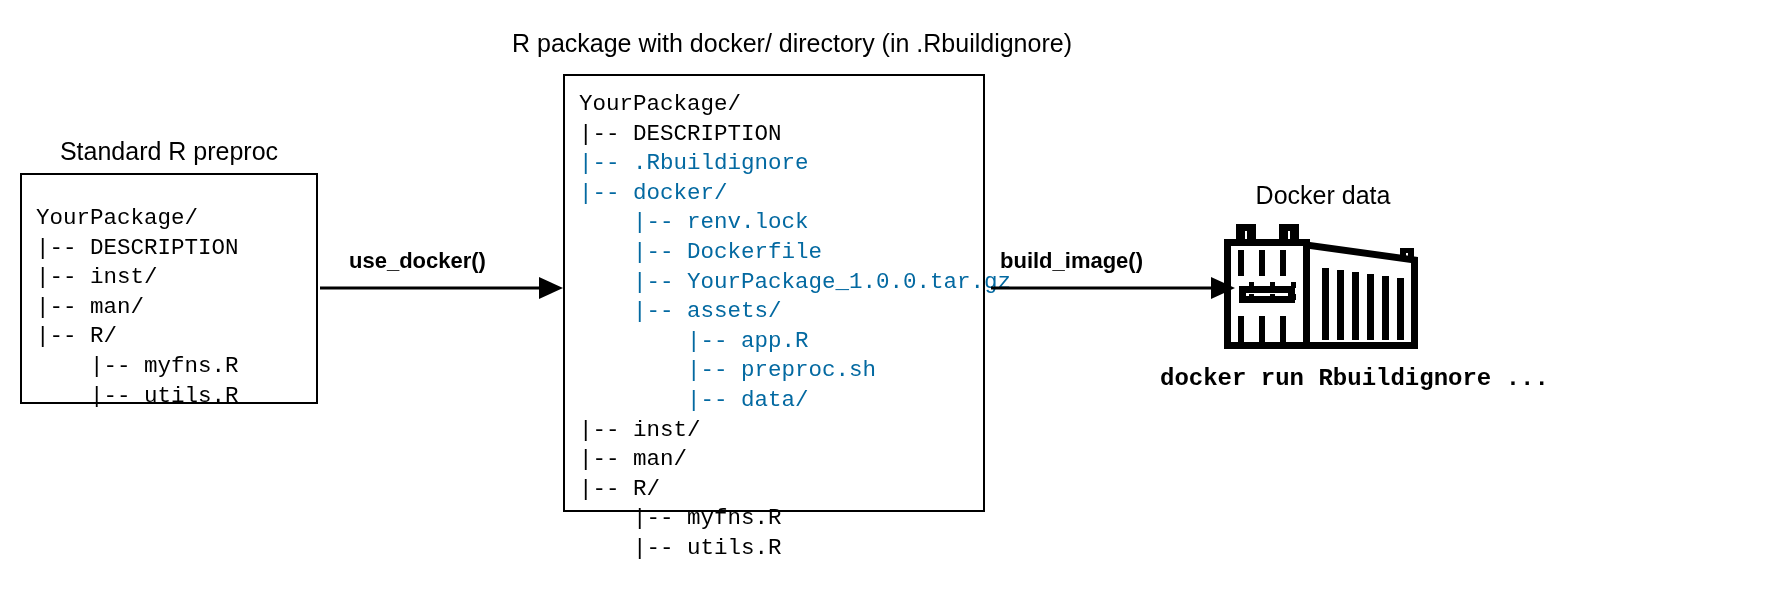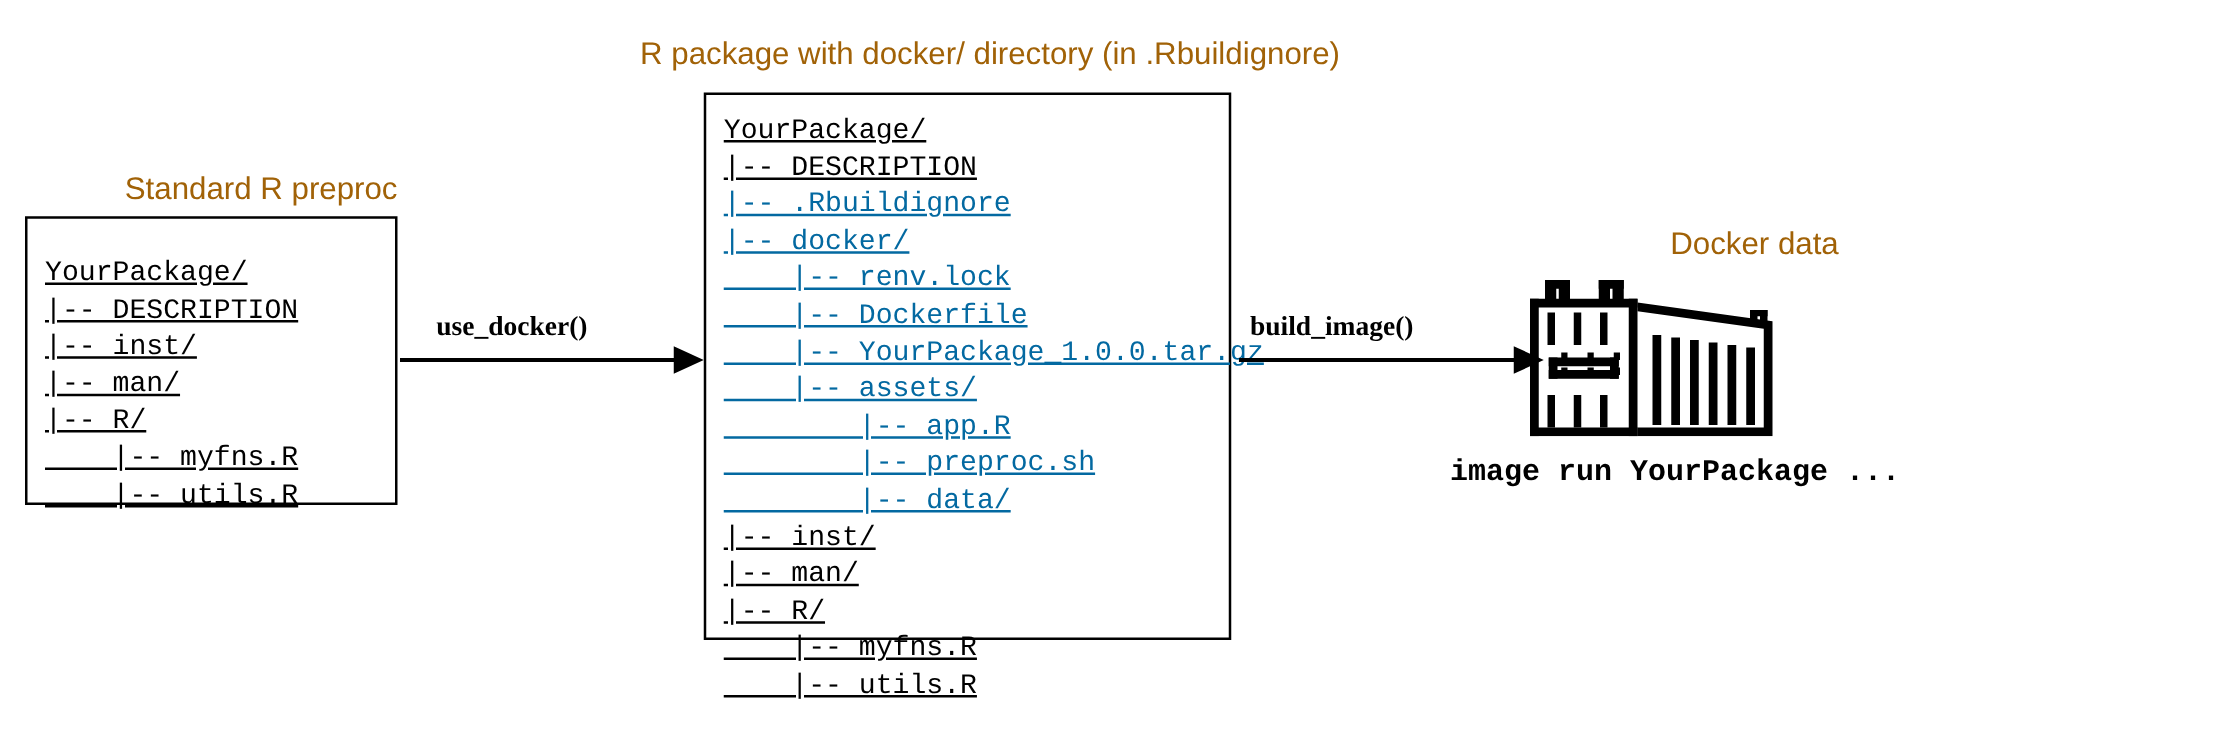--- a/index.html
+++ b/index.html
@@ -18,50 +18,50 @@
     position: relative;
     width: 1782px;
     height: 602px;
   }
 
   
   .caption {
     position: absolute;
     font-family: "Liberation Sans", sans-serif;
     font-size: 25px;
-    color: #a16207;
+    color: #000000;
     white-space: nowrap;
-    text-align: right;
+    text-align: center;
     line-height: 1.1;
   }
 
   
   .tree-box {
     position: absolute;
     box-sizing: border-box;
     border: 2.5px solid #000000;
     background: #ffffff;
   }
   .tree-pre {
     font-family: "Liberation Mono", "DejaVu Sans Mono", monospace;
     font-size: 22.5px;
     line-height: 29.6px;
     color: #000000;
     white-space: pre;
     margin: 0;
     padding: 0;
   }
-  .tree-line { display: block; white-space: pre; text-decoration: underline; }
+  .tree-line { display: block; white-space: pre; }
   .blue { color: #0369a1; }
 
   
   .arrow-wrap { position: absolute; }
   .arrow-label {
     position: absolute;
-    font-family: Liberation Serif, serif;
+    font-family: Liberation Sans, sans-serif;
     font-size: 22px;
     font-weight: bold;
     color: #000000;
     white-space: nowrap;
   }
 
   
   .container-icon { position: absolute; }
   .run-caption {
     position: absolute;
@@ -153,15 +153,15 @@
         <rect x="100" y="44" width="7" height="72"></rect>
         <rect x="115" y="46" width="7" height="70"></rect>
         <rect x="130" y="48" width="7" height="68"></rect>
         <rect x="145" y="50" width="7" height="66"></rect>
         <rect x="160" y="52" width="7" height="64"></rect>
         <rect x="175" y="54" width="7" height="62"></rect>
       </g>
     </svg>
   </div>
 
-  <div class="run-caption" style="left:1160px; top:365px;">image run YourPackage ...</div>
+  <div class="run-caption" style="left:1160px; top:365px;">docker run Rbuildignore ...</div>
 
 </div>
 
 </body></html>

